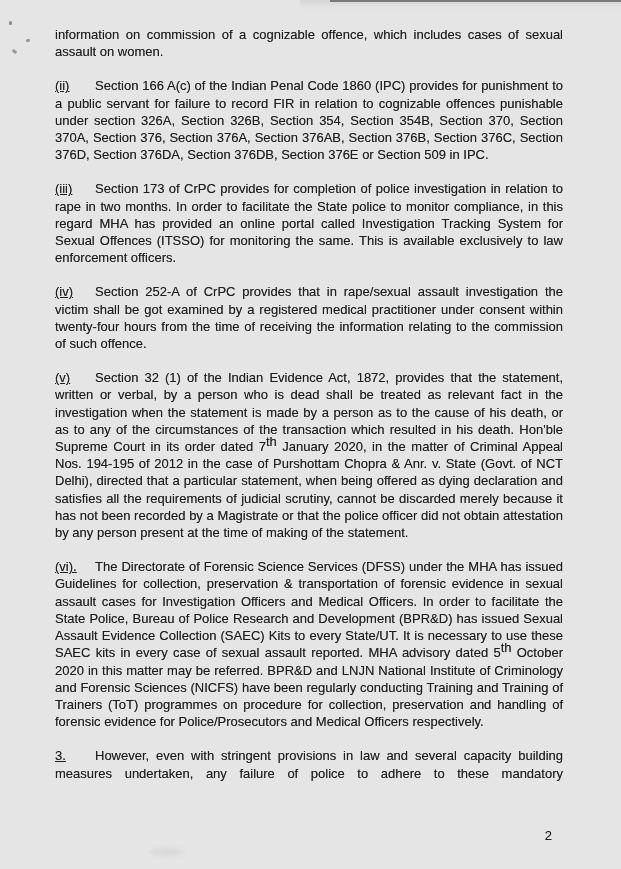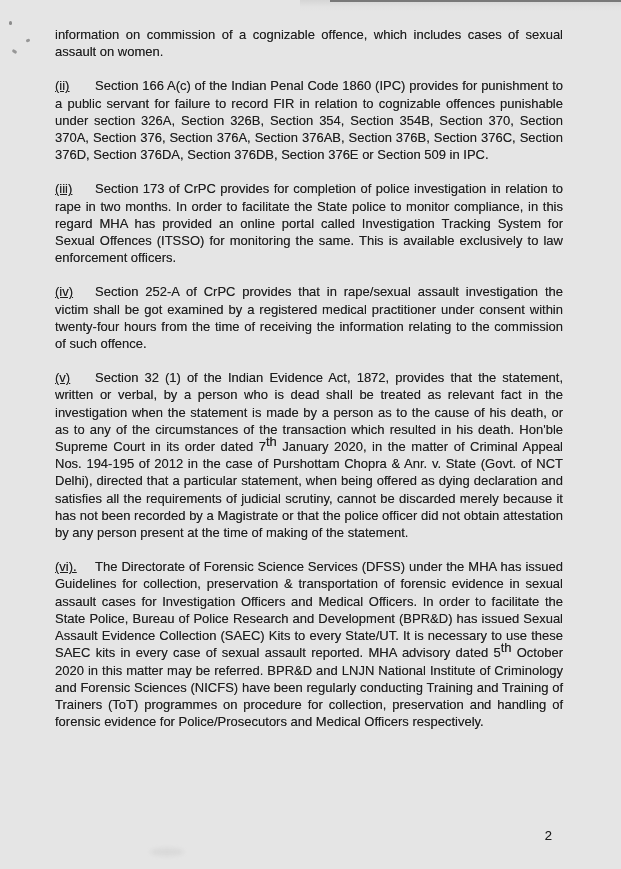--- a/index.html
+++ b/index.html
@@ -93,16 +93,17 @@
   <div class="speck speck-3"></div>
   <div class="smudge-bottom"></div>
 
   <div class="content">
       <p class="para"><span>information on commission of a cognizable offence, which includes cases of sexual assault on women.</span></p>
       <p class="para"><span class="para-label">(ii)</span><span>Section 166 A(c) of the Indian Penal Code 1860 (IPC) provides for punishment to a public servant for failure to record FIR in relation to cognizable offences punishable under section 326A,  Section 326B, Section 354, Section 354B, Section 370, Section 370A, Section 376, Section 376A, Section 376AB, Section 376B, Section 376C, Section 376D, Section 376DA, Section 376DB, Section 376E or Section 509 in IPC.</span></p>
       <p class="para"><span class="para-label">(iii)</span><span>Section 173 of CrPC provides for completion of police investigation in relation to rape in  two months.  In order to facilitate the State police to monitor compliance, in this regard MHA has provided an online portal called Investigation Tracking System for Sexual Offences (ITSSO) for monitoring the same. This is available exclusively to law enforcement officers.</span></p>
       <p class="para"><span class="para-label">(iv)</span><span>Section 252-A of CrPC provides that in rape/sexual assault investigation the victim shall be got examined by a registered medical practitioner under consent within twenty-four hours from the time of receiving the information relating to the commission of such offence.</span></p>
       <p class="para"><span class="para-label">(v)</span><span>Section 32 (1) of the Indian Evidence Act, 1872, provides that the statement, written or verbal, by a person who is dead shall be treated as relevant fact in the investigation when the statement is made by a person as to the cause of his death, or as to any of the circumstances of the transaction which resulted in his death. Hon'ble Supreme Court in its order dated 7</span><sup>th</sup><span> January 2020, in the matter of Criminal Appeal Nos. 194-195 of 2012 in the case of Purshottam Chopra &amp; Anr. v. State (Govt. of NCT Delhi), directed that a particular statement, when being offered as dying declaration and satisfies all the requirements of judicial scrutiny, cannot be discarded merely because it has not been recorded by a Magistrate or that the police officer did not obtain attestation by any person present at the time of making of the statement.</span></p>
       <p class="para"><span class="para-label">(vi).</span><span>The Directorate of Forensic Science Services (DFSS) under the MHA has issued Guidelines for collection, preservation &amp; transportation of forensic evidence in sexual assault cases for Investigation Officers and Medical Officers. In order to facilitate the State Police, Bureau of Police Research and Development (BPR&amp;D) has issued Sexual Assault Evidence Collection (SAEC) Kits to every State/UT. It is necessary to use these SAEC kits in every case of sexual assault reported. MHA advisory dated 5</span><sup>th</sup><span> October 2020 in this matter may be referred. BPR&amp;D and LNJN National Institute of Criminology and Forensic Sciences (NICFS) have been regularly conducting Training and Training of Trainers (ToT) programmes on procedure for collection, preservation and handling of forensic evidence for Police/Prosecutors and Medical Officers respectively.</span></p>
+      <p class="para justify-last"><span class="para-label">3.</span><span>However, even with stringent provisions in law and several capacity building measures undertaken, any failure of police to adhere to these mandatory</span></p>
     </div>
 
   <div class="page-number">2</div>
 </div>
 
 </body></html>

